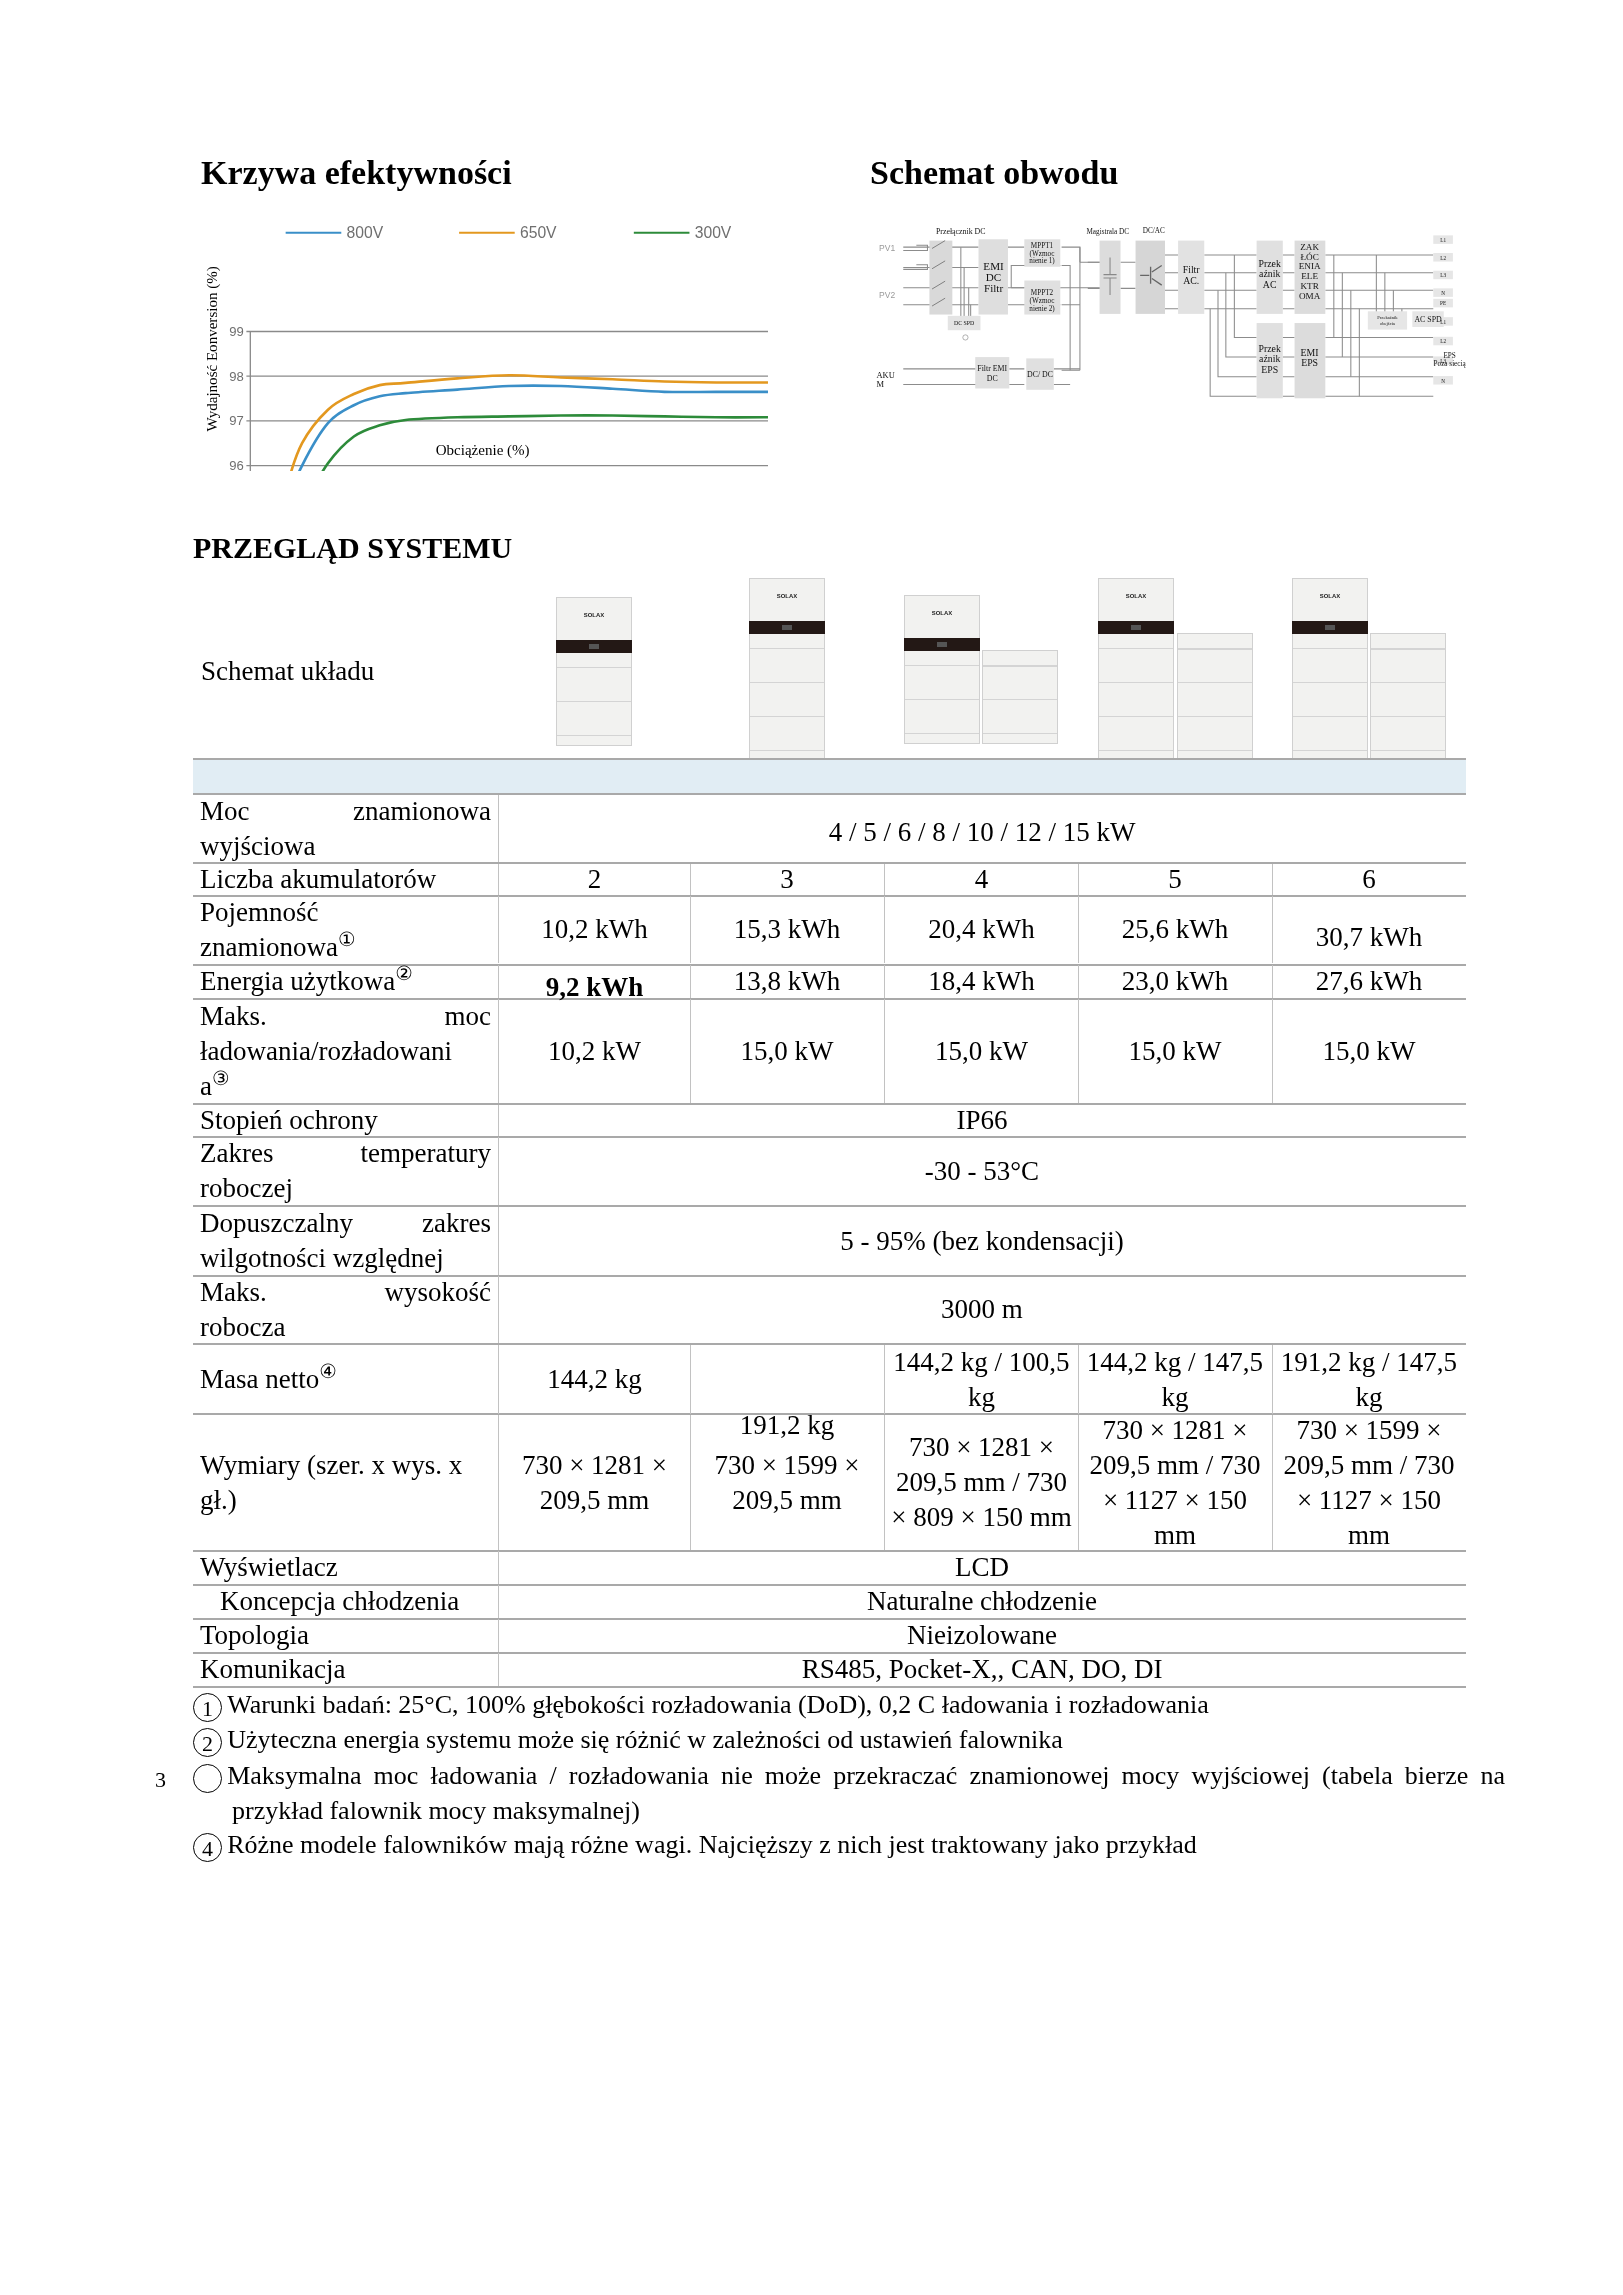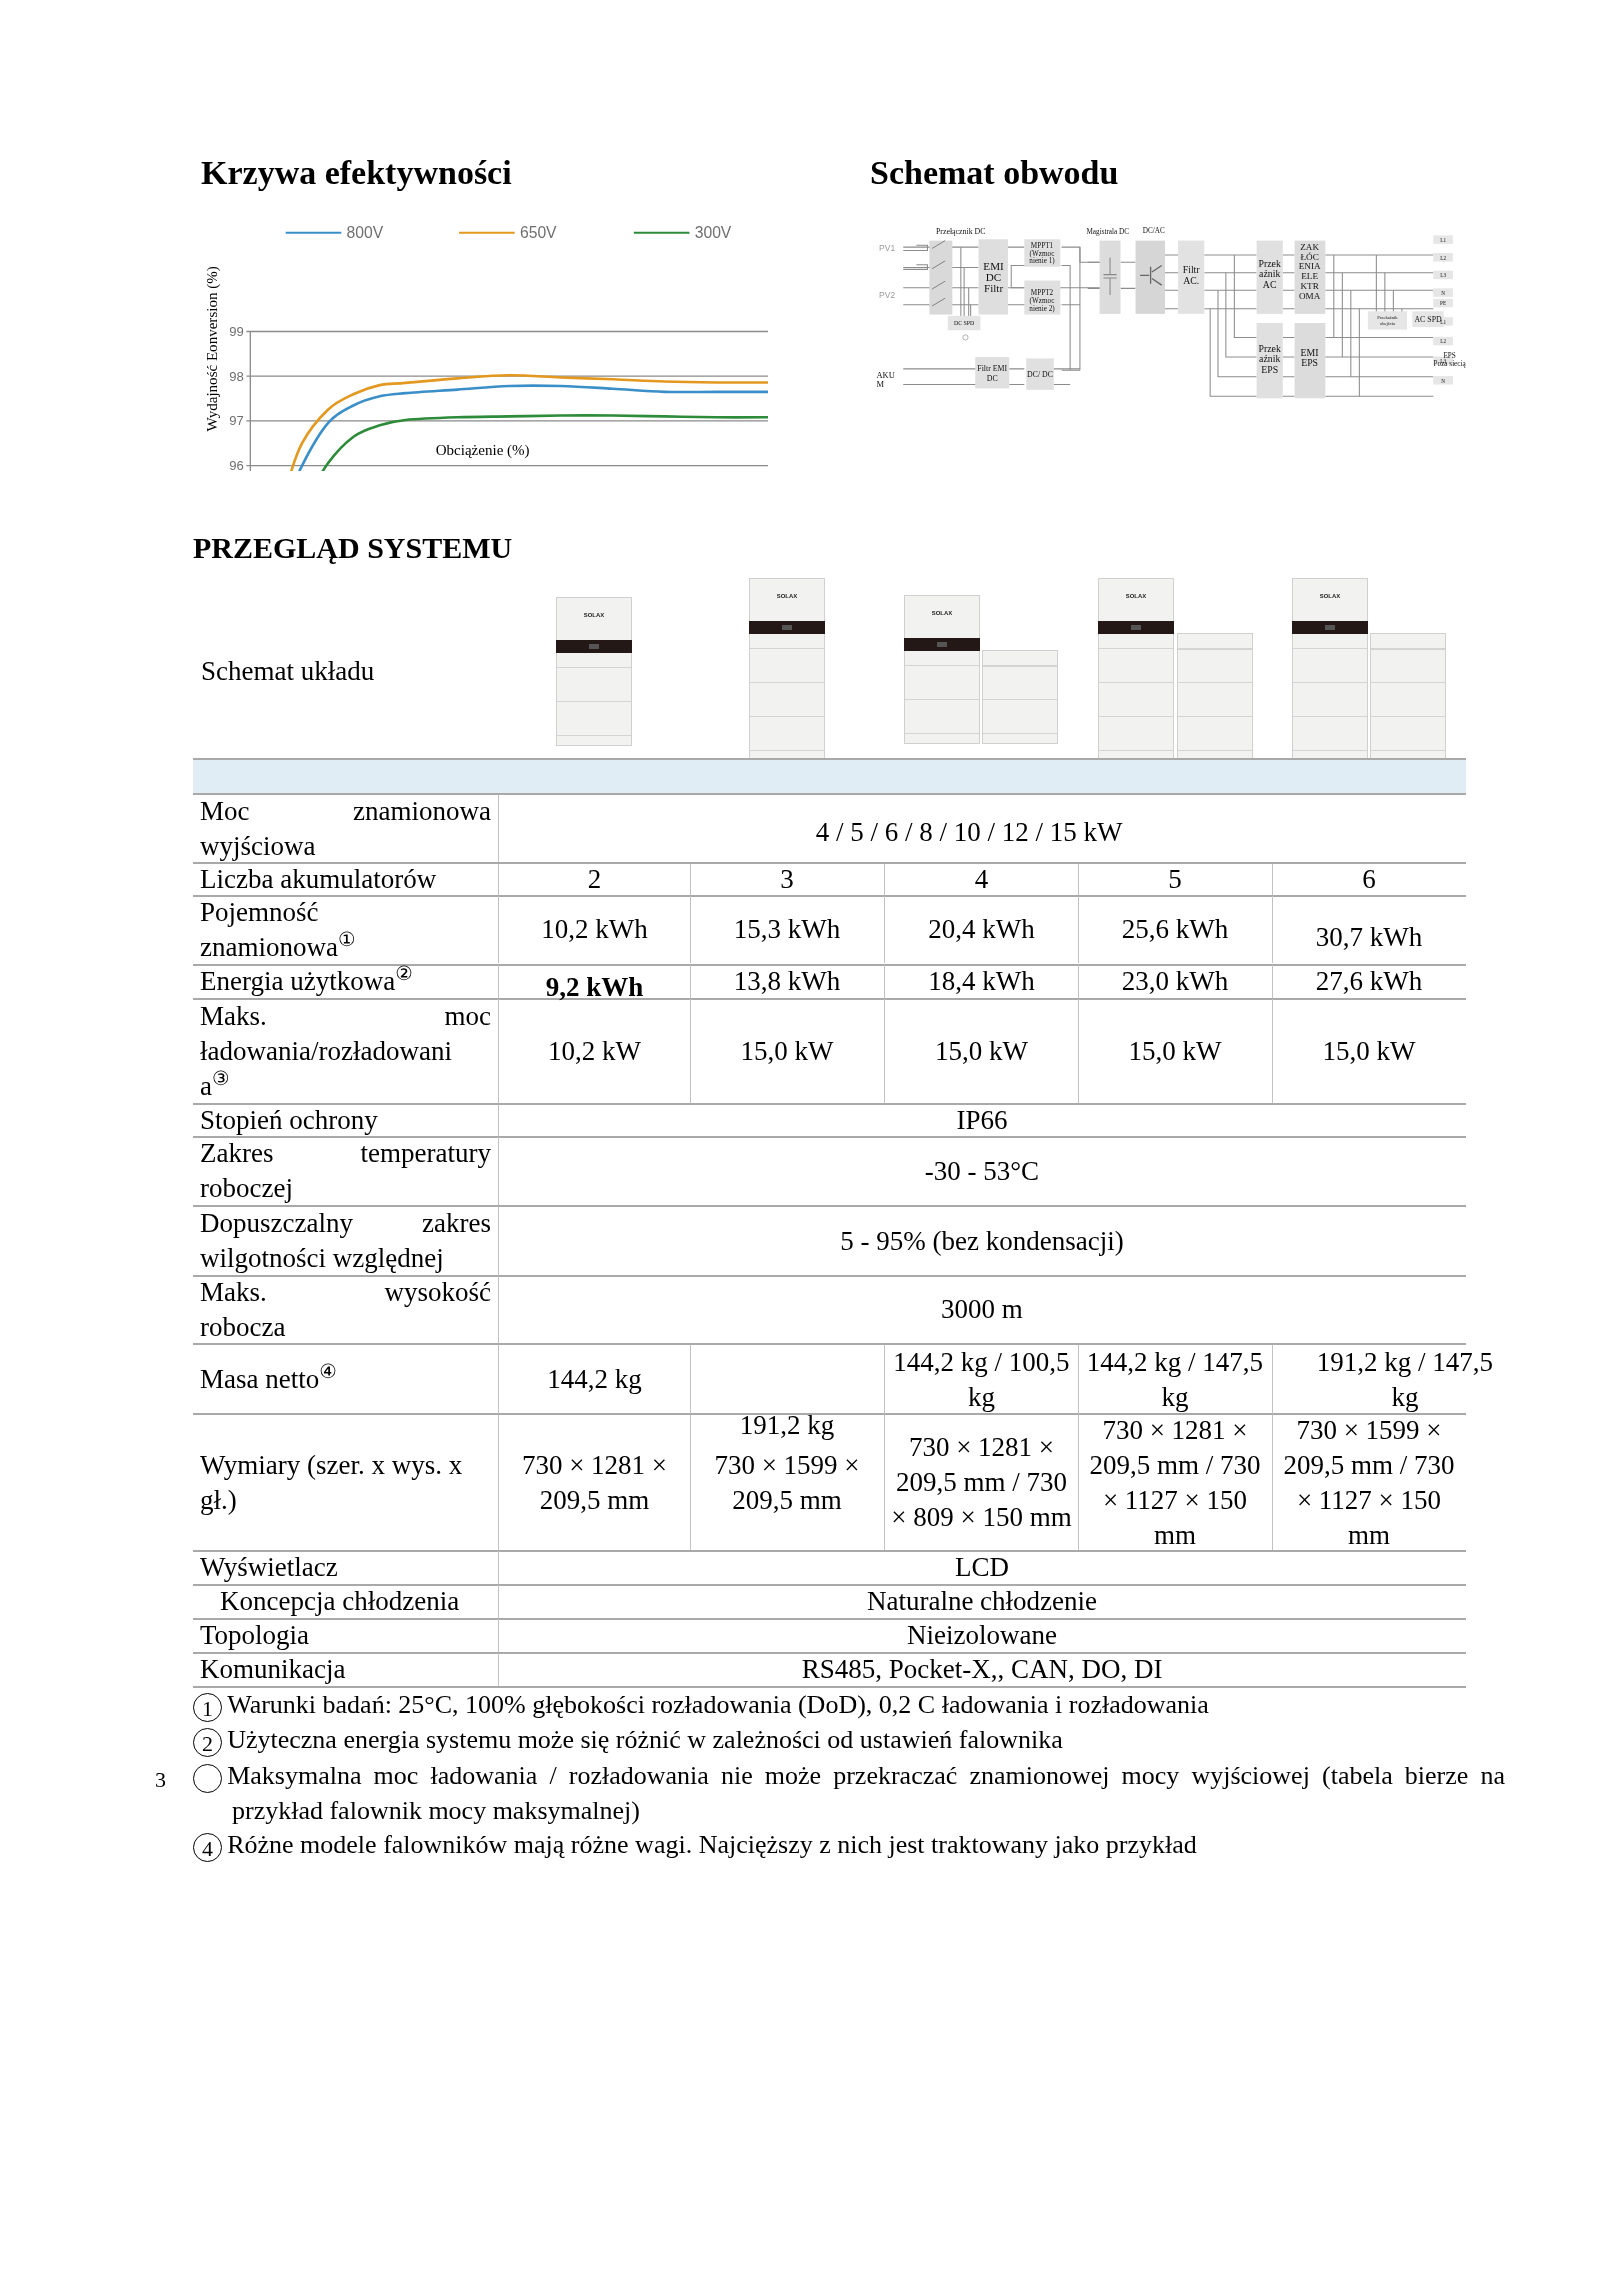--- a/index.html
+++ b/index.html
@@ -287,21 +287,21 @@
     <div class="grid-line-v" style="left: 498px; top: 795px; height: 67px;"></div>
     <div class="lbl" style="top: 795px; height: 67px;">
       <div style="width: 100%;">
         <div class="justify-first">
           <span>Moc</span>
           <span>znamionowa</span>
         </div>
         <div>wyjściowa</div>
       </div>
     </div>
-    <div class="cell" style="left: 485px; width: 968px; top: 795px; height: 74px;">4 / 5 / 6 / 8 / 10 / 12 / 15 kW</div>
+    <div class="cell" style="left: 498px; width: 968px; top: 795px; height: 74px;">4 / 5 / 6 / 8 / 10 / 12 / 15 kW</div>
     <div class="grid-line-h" style="top: 895px;"></div>
     <div class="grid-line-v" style="left: 498px; top: 864px; height: 31px;"></div>
     <div class="lbl" style="top: 864px; height: 31px;">
       <div style="width: 100%;">
         <div>Liczba akumulatorów</div>
       </div>
     </div>
     <div class="cell" style="left: 501px; width: 187px; top: 864px; height: 31px;">2</div>
     <div class="grid-line-v" style="left: 690px; top: 864px; height: 31px;"></div>
     <div class="cell" style="left: 693px; width: 188px; top: 864px; height: 31px;">3</div>
@@ -417,21 +417,21 @@
       </div>
     </div>
     <div class="cell" style="left: 501px; width: 187px; top: 1345px; height: 69px;">144,2 kg</div>
     <div class="grid-line-v" style="left: 690px; top: 1345px; height: 69px;"></div>
     <div class="cell" style="left: 693px; width: 188px; top: 1345px; height: 73px; margin-top: 44px;">191,2 kg</div>
     <div class="grid-line-v" style="left: 884px; top: 1345px; height: 69px;"></div>
     <div class="cell" style="left: 887px; width: 189px; top: 1345px; height: 69px;">144,2 kg / 100,5 kg</div>
     <div class="grid-line-v" style="left: 1078px; top: 1345px; height: 69px;"></div>
     <div class="cell" style="left: 1081px; width: 188px; top: 1345px; height: 69px;">144,2 kg / 147,5 kg</div>
     <div class="grid-line-v" style="left: 1272px; top: 1345px; height: 69px;"></div>
-    <div class="cell" style="left: 1275px; width: 188px; top: 1345px; height: 69px; margin-left: 36px;">191,2 kg / 147,5 kg</div>
+    <div class="cell" style="left: 1275px; width: 188px; top: 1345px; height: 69px;">191,2 kg / 147,5 kg</div>
     <div class="grid-line-h" style="top: 1550px;"></div>
     <div class="grid-line-v" style="left: 498px; top: 1415px; height: 135px;"></div>
     <div class="lbl" style="top: 1415px; height: 135px;">
       <div style="width: 100%;">
         <div>Wymiary (szer. x wys. x</div>
         <div>gł.)</div>
       </div>
     </div>
     <div class="cell" style="left: 501px; width: 187px; top: 1415px; height: 135px;">730 × 1281 × 209,5 mm</div>
     <div class="grid-line-v" style="left: 690px; top: 1415px; height: 135px;"></div>

